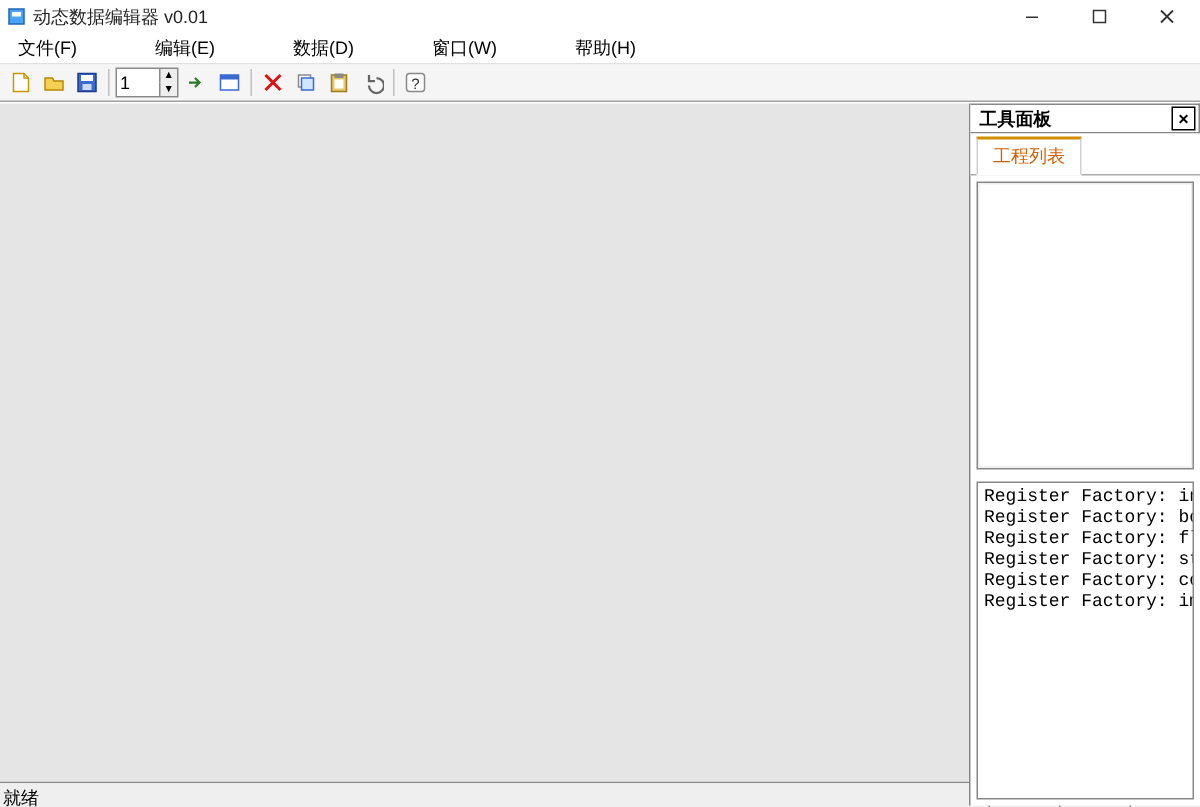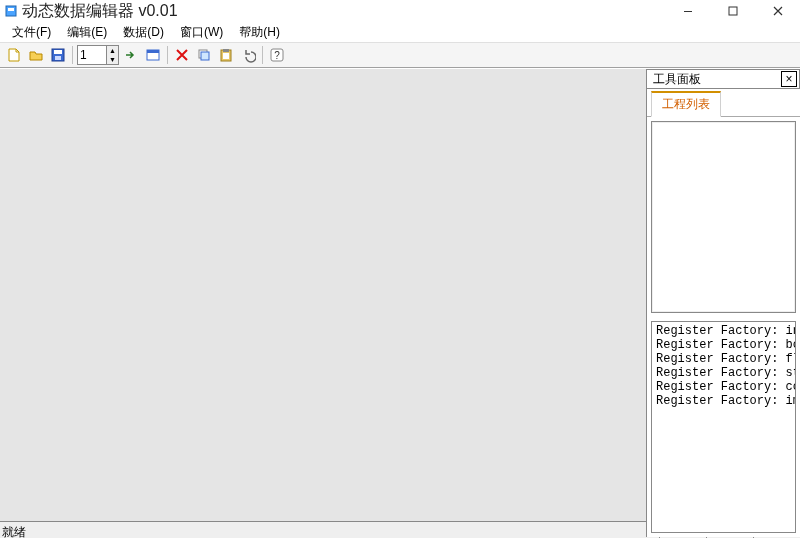--- a/index.html
+++ b/index.html
@@ -19,21 +19,21 @@
     align-items: center;
     background: #fff;
     padding-left: 4px;
   }
   .title-icon {
     width: 14px; height: 14px;
     margin-right: 4px;
     display: flex; align-items: center; justify-content: center;
   }
   .title-text {
-    font-size: 16px;
+    font-size: 12px;
     color: #222;
   }
   .wincontrols {
     margin-left: auto;
     display: flex;
   }
   .wincontrols .winbtn {
     width: 45px; height: 20px;
     display: flex; align-items: center; justify-content: center;
     color: #666;
@@ -41,20 +41,21 @@
   }
 
   
   .menubar {
     height: 20px;
     display: flex;
     align-items: center;
     padding: 0 4px;
     background: #fff;
     border-bottom: 1px solid #e0e0e0;
+    gap: 36px;
   }
   .menuitem {
     padding: 2px 8px;
     cursor: default;
   }
 
   
   .toolbar {
     height: 24px;
     display: flex;
@@ -116,21 +117,21 @@
     box-sizing: border-box;
     border-left: 1px solid #888;
   }
   .toolpanel .tp-title {
     height: 18px;
     display: flex; align-items: center;
     background: #fff;
     border: 1px solid #888;
     border-left: none;
     padding: 0 2px 0 6px;
-    font-weight: normal;
+    font-weight: bold;
   }
   .toolpanel .tp-close {
     margin-left: auto;
     width: 14px; height: 14px;
     display: flex; align-items: center; justify-content: center;
     font-size: 12px; color: #000;
     border: 1px solid #000;
     line-height: 10px;
   }
   .tp-tabs {

